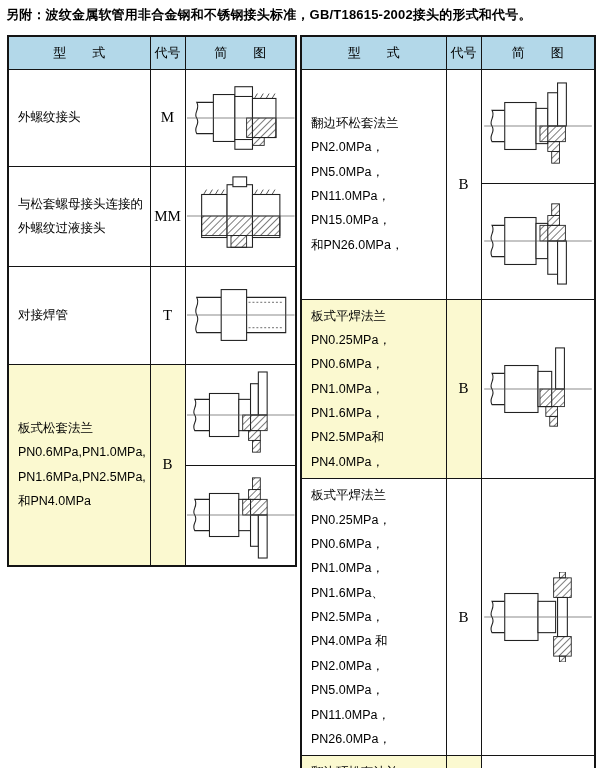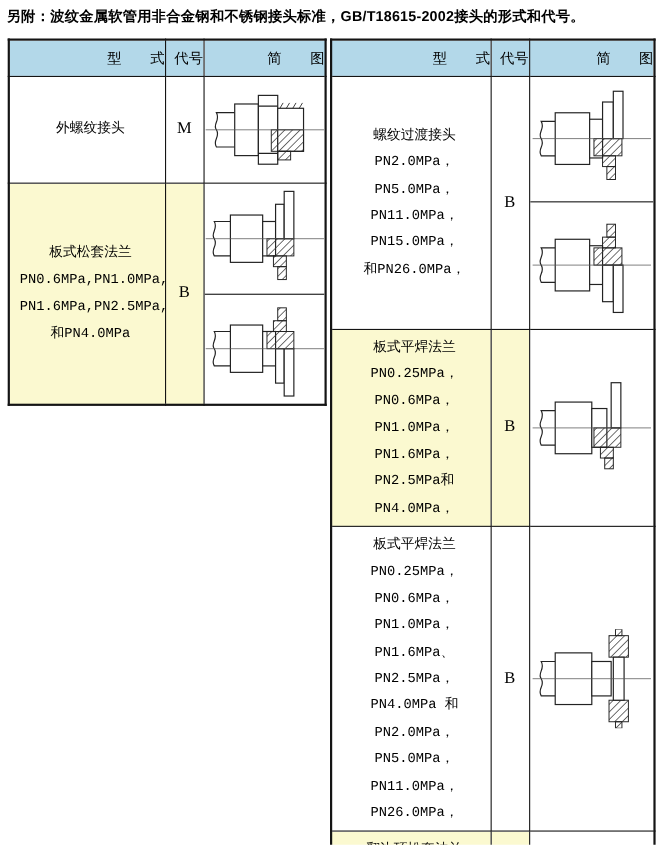--- a/index.html
+++ b/index.html
@@ -10,27 +10,27 @@
 }
 .page { position:relative; width:600px; height:768px; overflow:hidden; }
 .title {
   position:absolute; top:6px; left:6px; width:592px;
   font-size:13px; font-weight:bold; letter-spacing:0.2px; white-space:nowrap;
 }
 .tables { position:absolute; top:35px; left:7px; display:flex; gap:3px; align-items:flex-start; }
 table { border-collapse:collapse; table-layout:fixed; border:2px solid #141414; background:#fff; }
 th,td { border:1px solid #141414; padding:0; overflow:hidden; }
 th.hdr {
-  background:#b3d8e9; font-weight:normal; font-size:13px; text-align:right;
+  background:#b3d8e9; font-weight:normal; font-size:13px; text-align:center;
   font-family:"Liberation Serif", serif;
 }
 td.type {
   font-size:12.5px; line-height:1.95; padding:4px 3px 4px 9px;
-  vertical-align:middle; white-space:pre-line; text-align:center;
-  font-family:Liberation Mono, monospace;
+  vertical-align:middle; white-space:pre-line; text-align:left;
+  font-family:Liberation Sans, sans-serif;
 }
 td.code {
   text-align:center; vertical-align:middle; font-size:15px;
   font-family:"Liberation Serif", serif;
 }
 td.dcell { vertical-align:middle; text-align:center; background:#fff; }
 .hl { background:#fbf9d0; }
 .diag { display:flex; align-items:center; justify-content:center; width:100%; height:100%; }
 .split { display:flex; flex-direction:column; width:100%; }
 .split .half { display:flex; align-items:center; justify-content:center; }
@@ -78,20 +78,55 @@
                   <line x1="50" y1="68" x2="68" y2="68" stroke="#222" stroke-width="1.1" fill="none"></line>
                   <rect x="68" y="26" width="24" height="40" stroke="#222" stroke-width="1.1" fill="#fff"></rect>
                   <path d="M70,26 l3,-5 M76,26 l3,-5 M82,26 l3,-5 M88,26 l3,-5 " stroke="#222" stroke-width="0.8" fill="none"></path>
                   <rect x="62" y="46" width="30" height="20" stroke="#222" stroke-width="0.9" fill="url(#hatch)"></rect>
                   <rect x="68" y="66" width="12" height="8" stroke="#222" stroke-width="0.9" fill="url(#hatch)"></rect>
                   <line x1="1" y1="46" x2="111" y2="46" stroke="#555" stroke-width="0.7"></line>
                 </svg>
               </div>
             </td>
       </tr>
+      <tr style="height:100px">
+        <td class="type">与松套螺母接头连接的
+外螺纹过液接头</td>
+        <td class="code">MM</td>
+        <td class="dcell">
+              <div class="diag">
+                <svg width="110" height="90" viewBox="0 0 112 92">
+                  <rect x="16" y="24" width="26" height="44" stroke="#222" stroke-width="1.1" fill="#fff"></rect>
+                  <path d="M18,24 l3,-5 M24,24 l3,-5 M30,24 l3,-5 M36,24 l3,-5 " stroke="#222" stroke-width="0.8" fill="none"></path>
+                  <rect x="42" y="14" width="26" height="64" stroke="#222" stroke-width="1.1" fill="#fff"></rect>
+                  <rect x="48" y="6" width="14" height="10" stroke="#222" stroke-width="1.1" fill="#fff"></rect>
+                  <rect x="68" y="24" width="28" height="44" stroke="#222" stroke-width="1.1" fill="#fff"></rect>
+                  <path d="M70,24 l3,-5 M76,24 l3,-5 M82,24 l3,-5 M88,24 l3,-5 " stroke="#222" stroke-width="0.8" fill="none"></path>
+                  <rect x="16" y="46" width="80" height="20" stroke="#222" stroke-width="0.9" fill="url(#hatch)"></rect>
+                  <rect x="46" y="66" width="16" height="12" stroke="#222" stroke-width="0.9" fill="url(#hatch)"></rect>
+                  <line x1="1" y1="46" x2="111" y2="46" stroke="#555" stroke-width="0.7"></line>
+                </svg>
+              </div>
+            </td>
+      </tr>
+      <tr style="height:98px">
+        <td class="type">对接焊管</td>
+        <td class="code">T</td>
+        <td class="dcell">
+              <div class="diag">
+                <svg width="110" height="90" viewBox="0 0 112 92">
+                  <path d="M36,28 H11 C15,35 7,39 11,46 C15,53 7,57 11,64 H36" stroke="#222" stroke-width="1.1" fill="#fff"></path>
+                  <rect x="36" y="20" width="26" height="52" stroke="#222" stroke-width="1.1" fill="#fff"></rect>
+                  <path d="M62,28 H102 V64 H62" stroke="#222" stroke-width="1.1" fill="none"></path>
+                  <path d="M64,33 h34 M64,59 h34" stroke="#444" stroke-width="0.8" fill="none" stroke-dasharray="2,2"></path>
+                  <line x1="1" y1="46" x2="111" y2="46" stroke="#555" stroke-width="0.7"></line>
+                </svg>
+              </div>
+            </td>
+      </tr>
       <tr style="height:201px">
         <td class="type hl">板式松套法兰
 PN0.6MPa,PN1.0MPa,
 PN1.6MPa,PN2.5MPa,
 和PN4.0MPa</td>
         <td class="code hl">B</td>
         <td class="dcell">
           <div class="split">
             <div class="half" style="height:100px">
                   <div class="diag">
@@ -135,21 +170,21 @@
           <col style="width:35px">
           <col style="width:114px">
         </colgroup>
       <tbody>
           <tr style="height:33px">
         <th class="hdr">型　　式</th>
         <th class="hdr">代号</th>
         <th class="hdr">简　　图</th>
       </tr>
       <tr style="height:230px">
-        <td class="type">螺纹过渡接头
+        <td class="type">翻边环松套法兰
 PN2.0MPa，PN5.0MPa，
 PN11.0MPa，PN15.0MPa，
 和PN26.0MPa，</td>
         <td class="code">B</td>
         <td class="dcell">
           <div class="split">
             <div class="half" style="height:113px">
                   <div class="diag">
                     <svg width="110" height="90" viewBox="0 0 112 92">
                       <path d="M22,30 H9 C13,37 5,41 9,46 C13,53 5,55 9,62 H22" stroke="#222" stroke-width="1.1" fill="#fff"></path>

